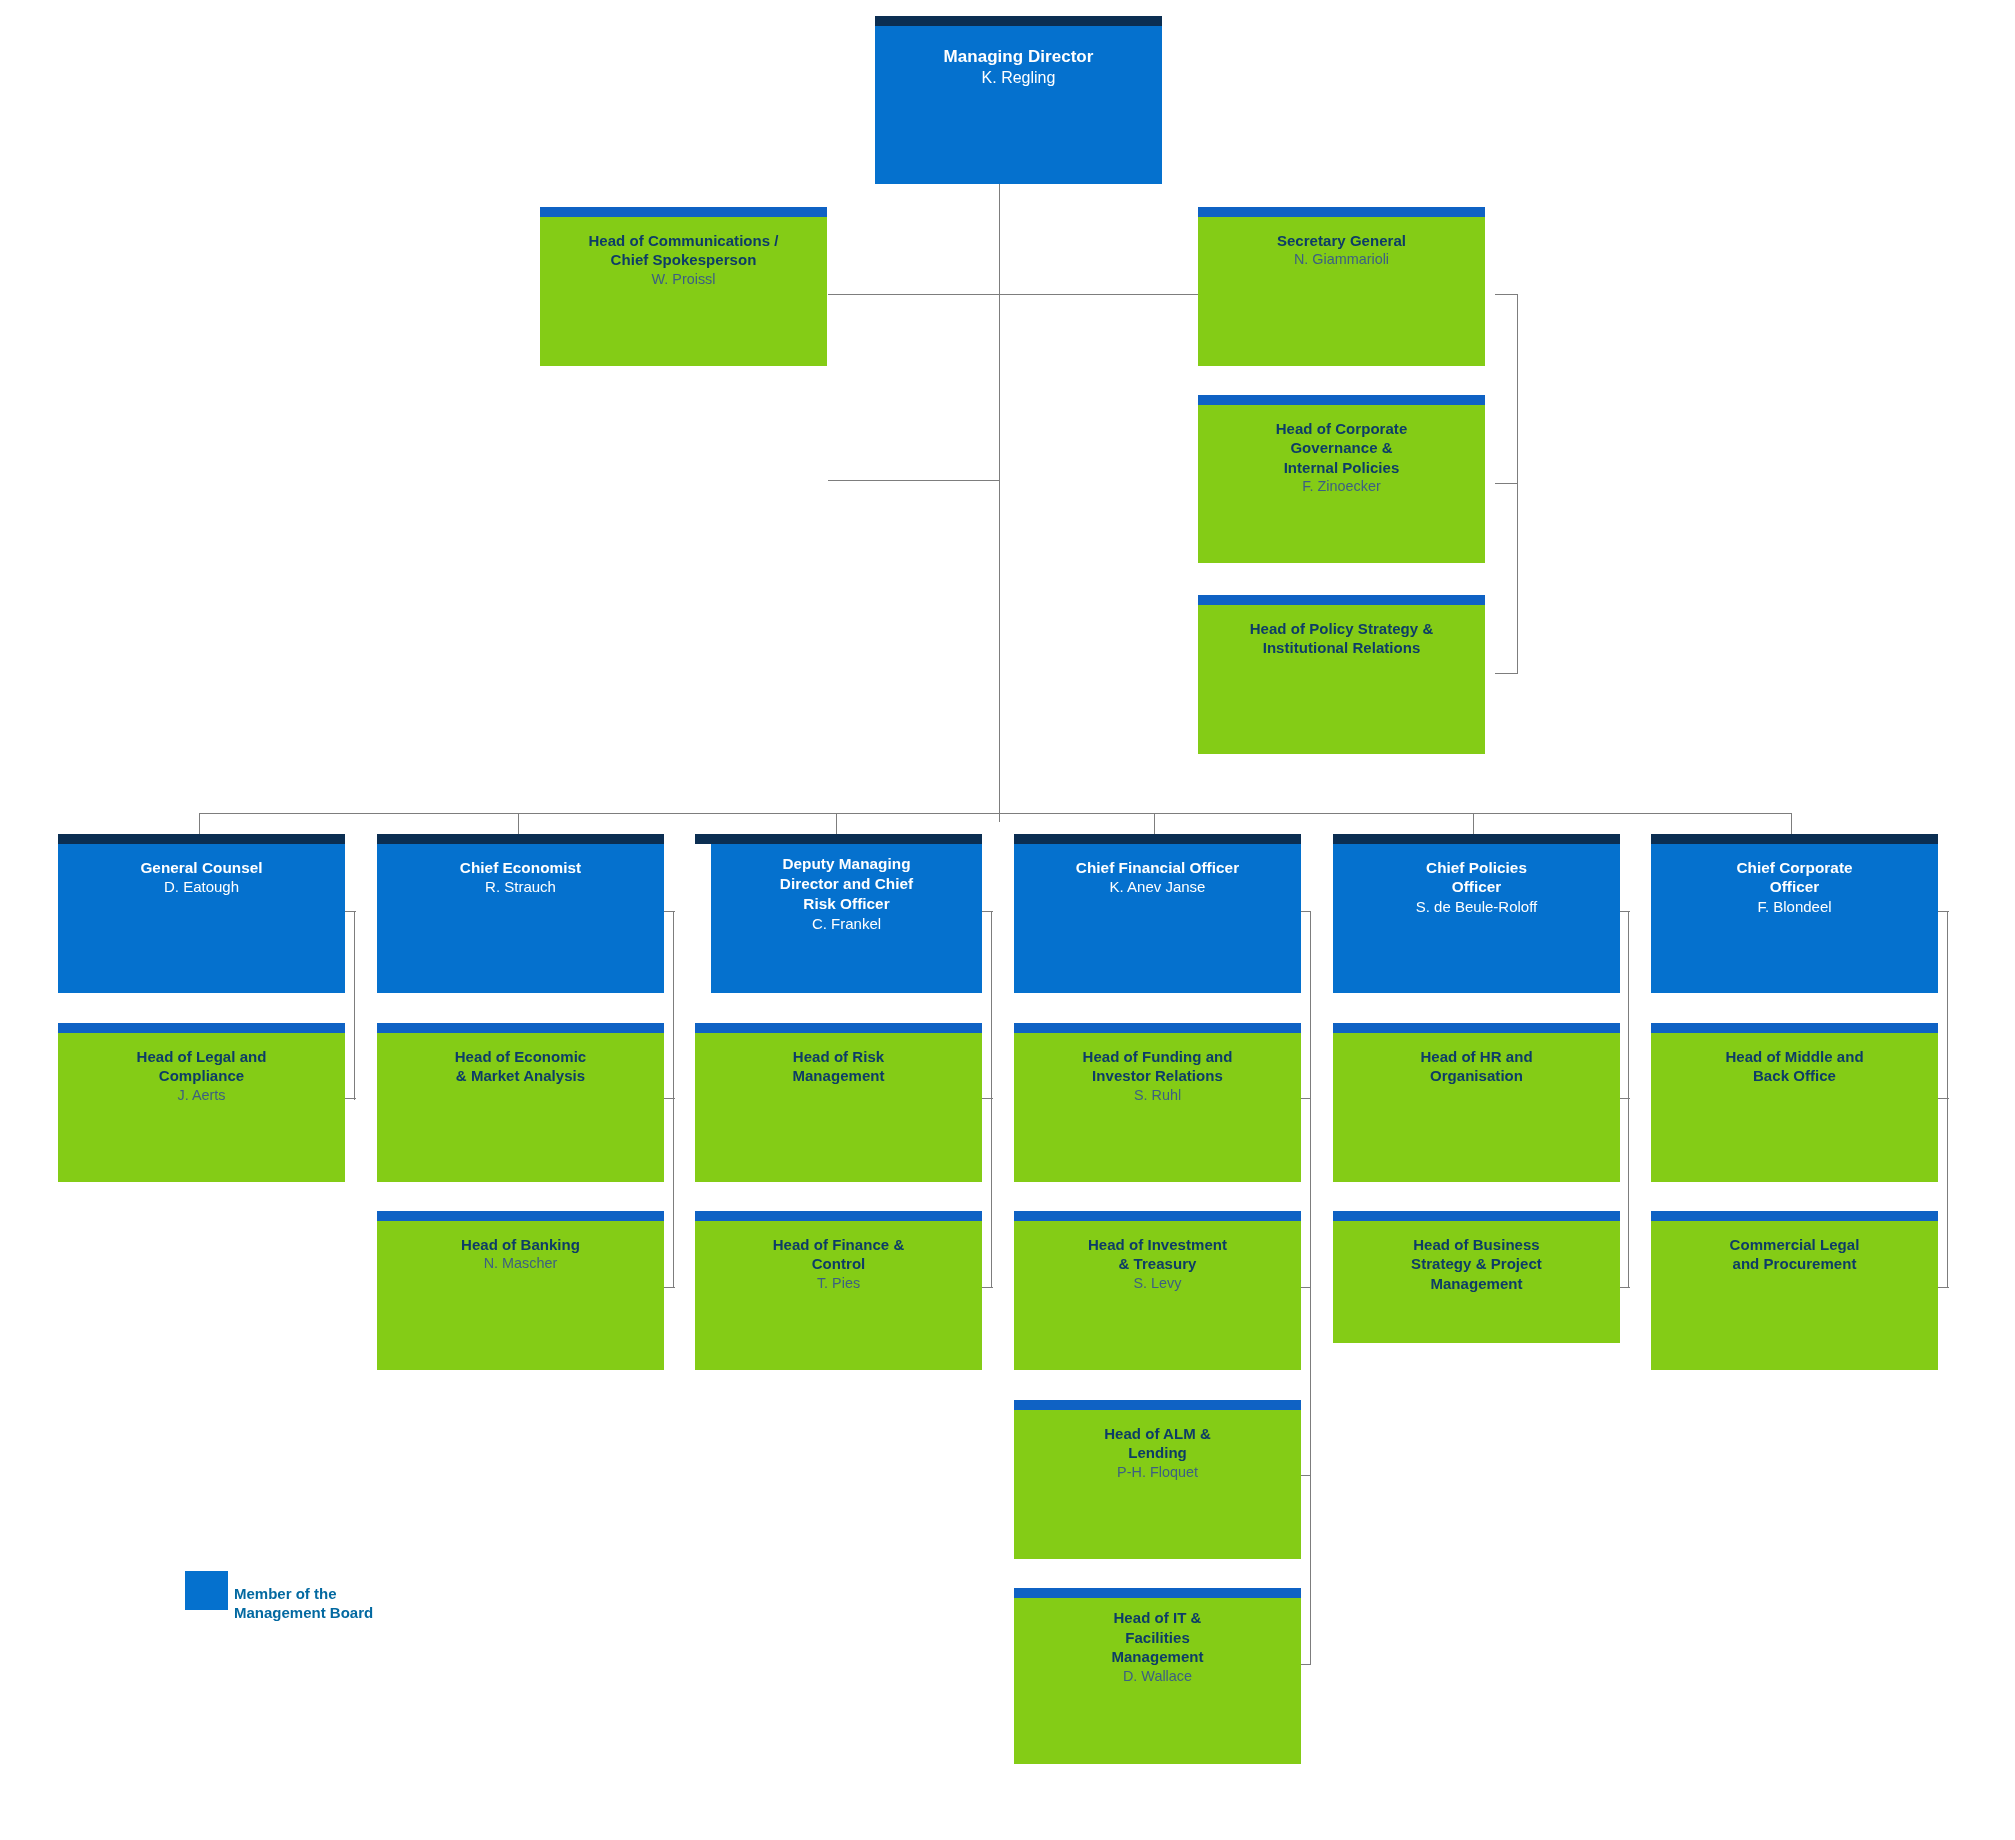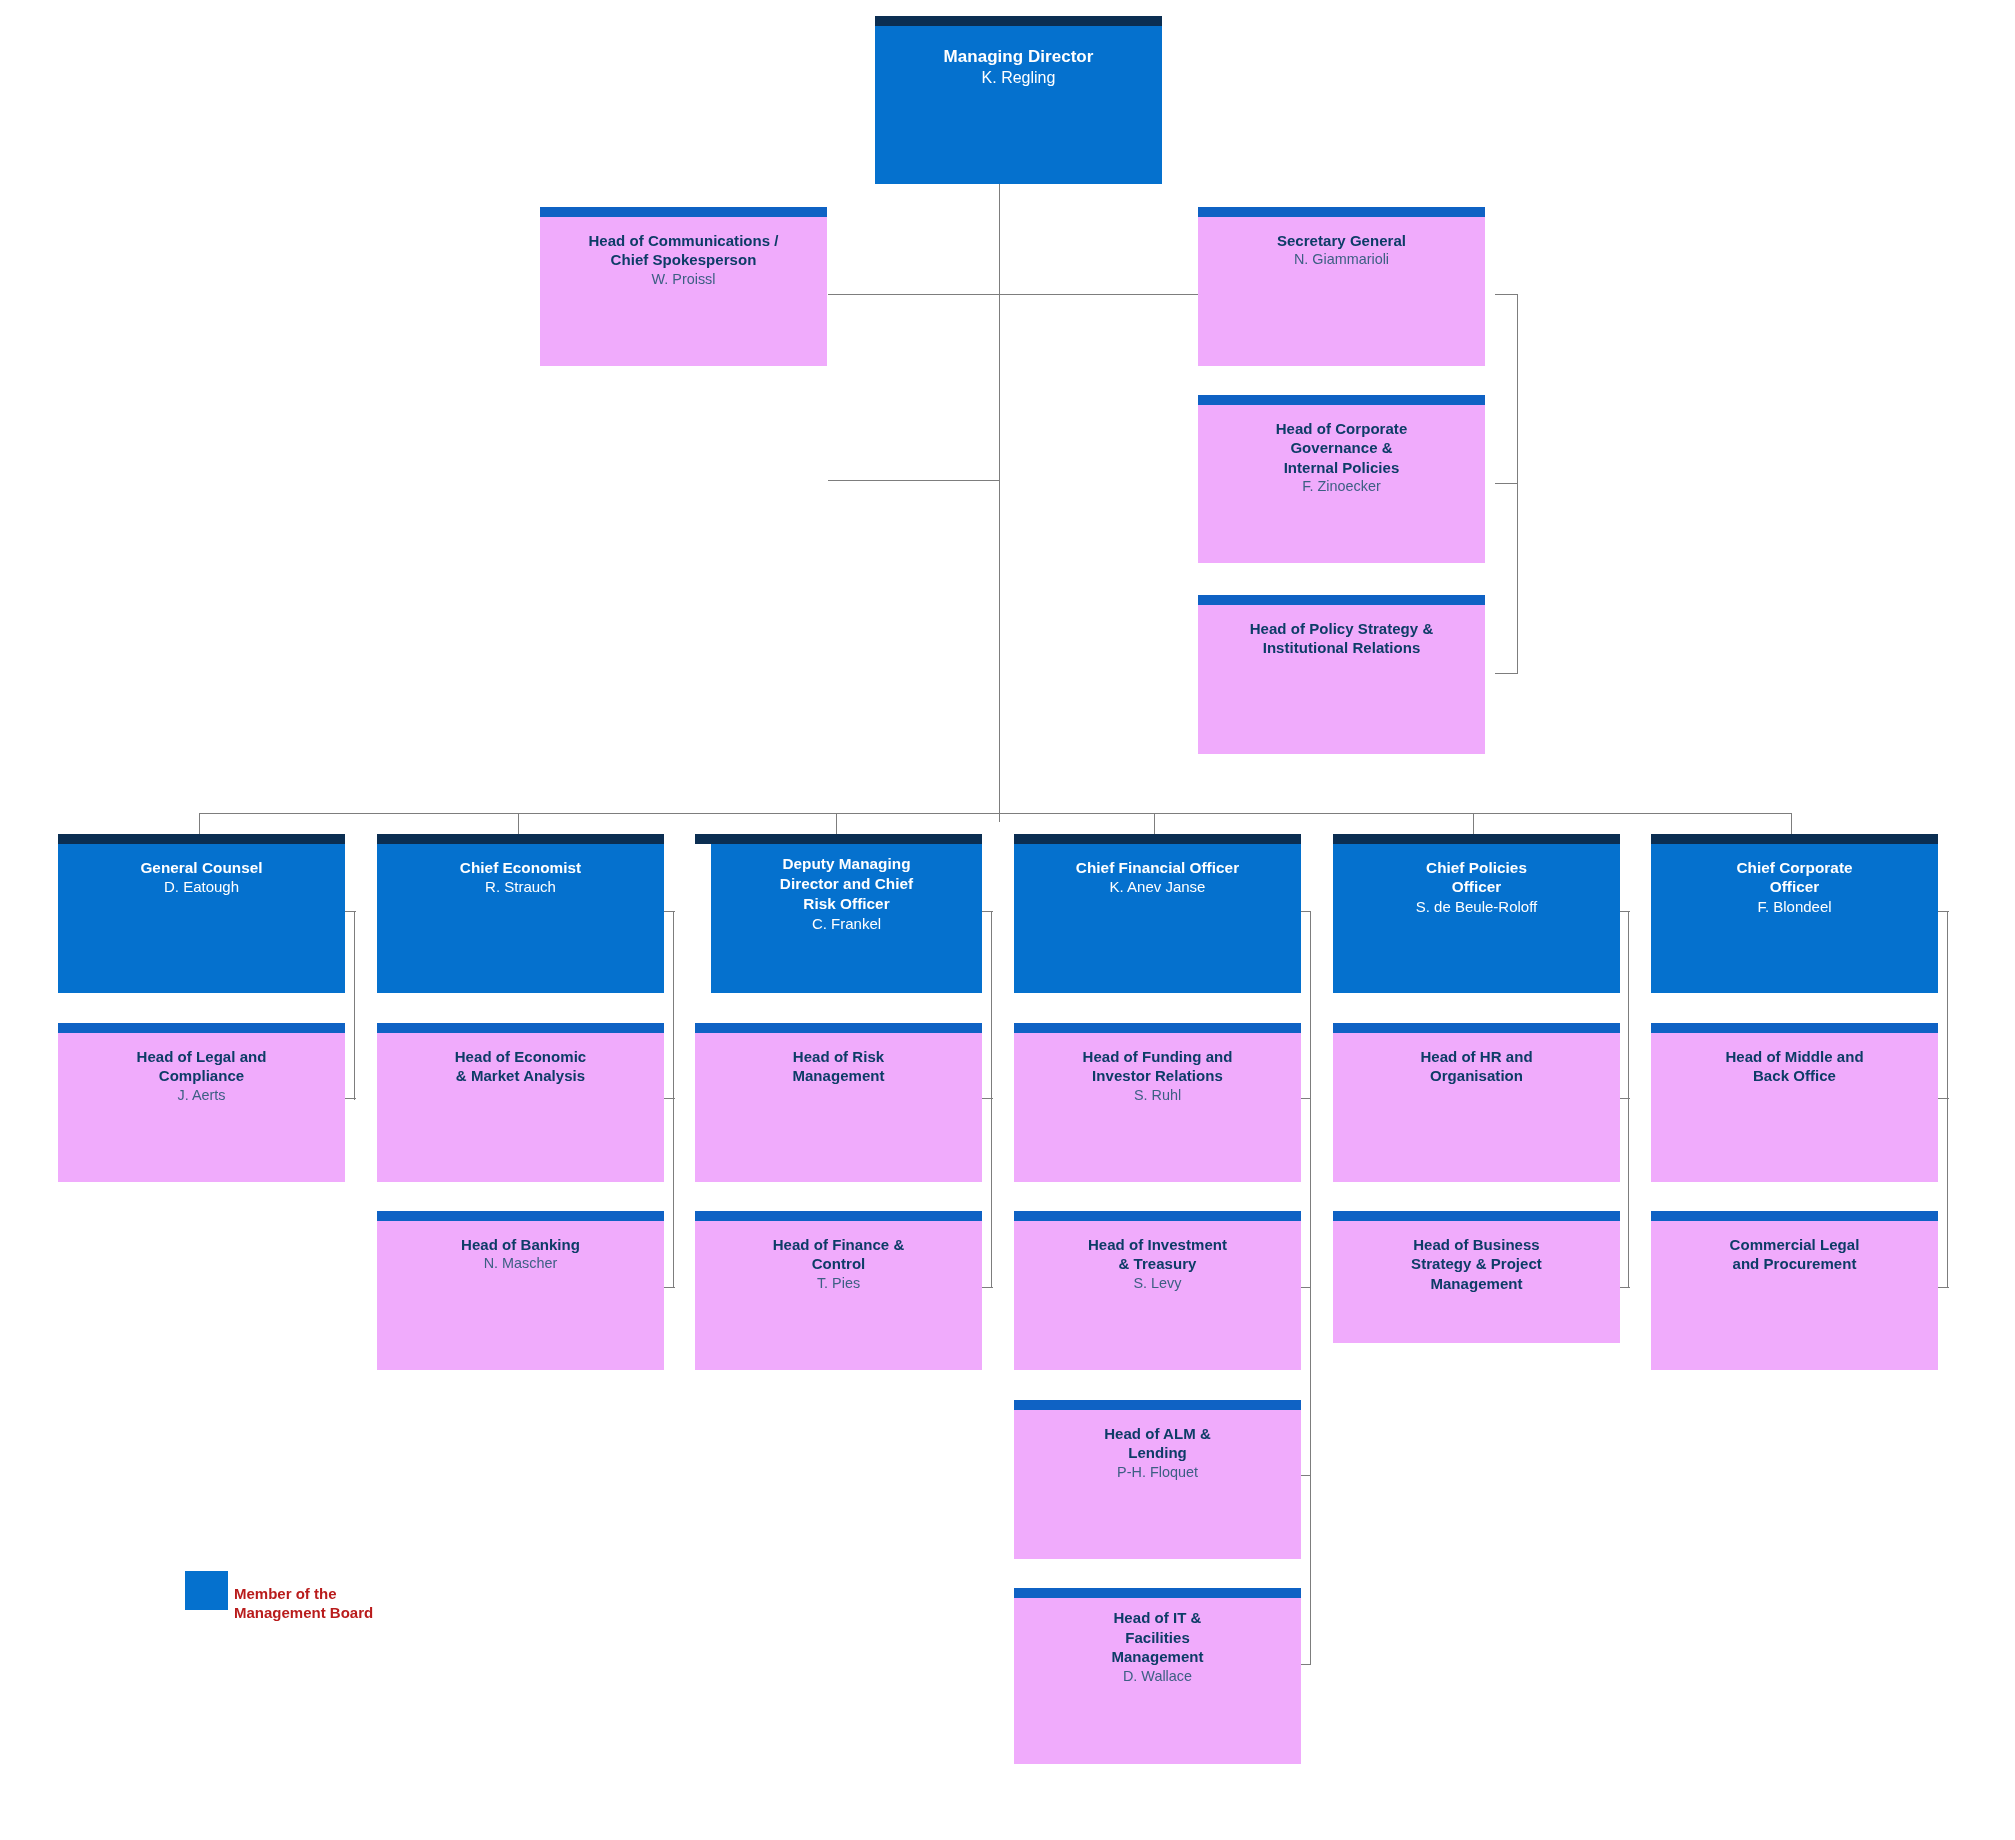--- a/index.html
+++ b/index.html
@@ -54,21 +54,21 @@
   .node.blue .person{color:#ffffff;}
 
   
   .node.root .cap{background:#0b2e52;}
   .node.root .body{background:#0571ce; padding-top:20.7px;}
   .node.root .title{color:#ffffff;}
   .node.root .person{color:#ffffff;}
 
   
   .node.grey .cap{background:#0f62c4;}
-  .node.grey .body{background:#f0abfc;}
+  .node.grey .body{background:#84cc16;}
   .node.grey .title{color:#0d3c67;}
   .node.grey .person{color:#3c5f83;}
 
   
   .fs-root .title{font-size:17px;}
   .fs-root .person{font-size:16px;}
   .fs-lvl1 .title{font-size:15.3px;}
   .fs-lvl1 .person{font-size:15px;}
   .fs-sub .title{font-size:15px;}
   .fs-sub .person{font-size:14.4px;}
@@ -95,21 +95,21 @@
     width:43px; height:39px;
     background:#0571ce;
   }
   #legend .legend-text{
     position:absolute;
     left:49px;
     top:12.6px;
     width:180px;
     font-size:15px;
     font-weight:bold;
-    color:#b91c1c;
+    color:#0369a1;
     line-height:1.32;
   }
   #legend .legend-text span{display:block;}
 </style>
 </head>
 <body>
 
 <div id="chart">
 
   <div class="ln lnv" style="left:999px; top:182px; height:640px;"></div>

